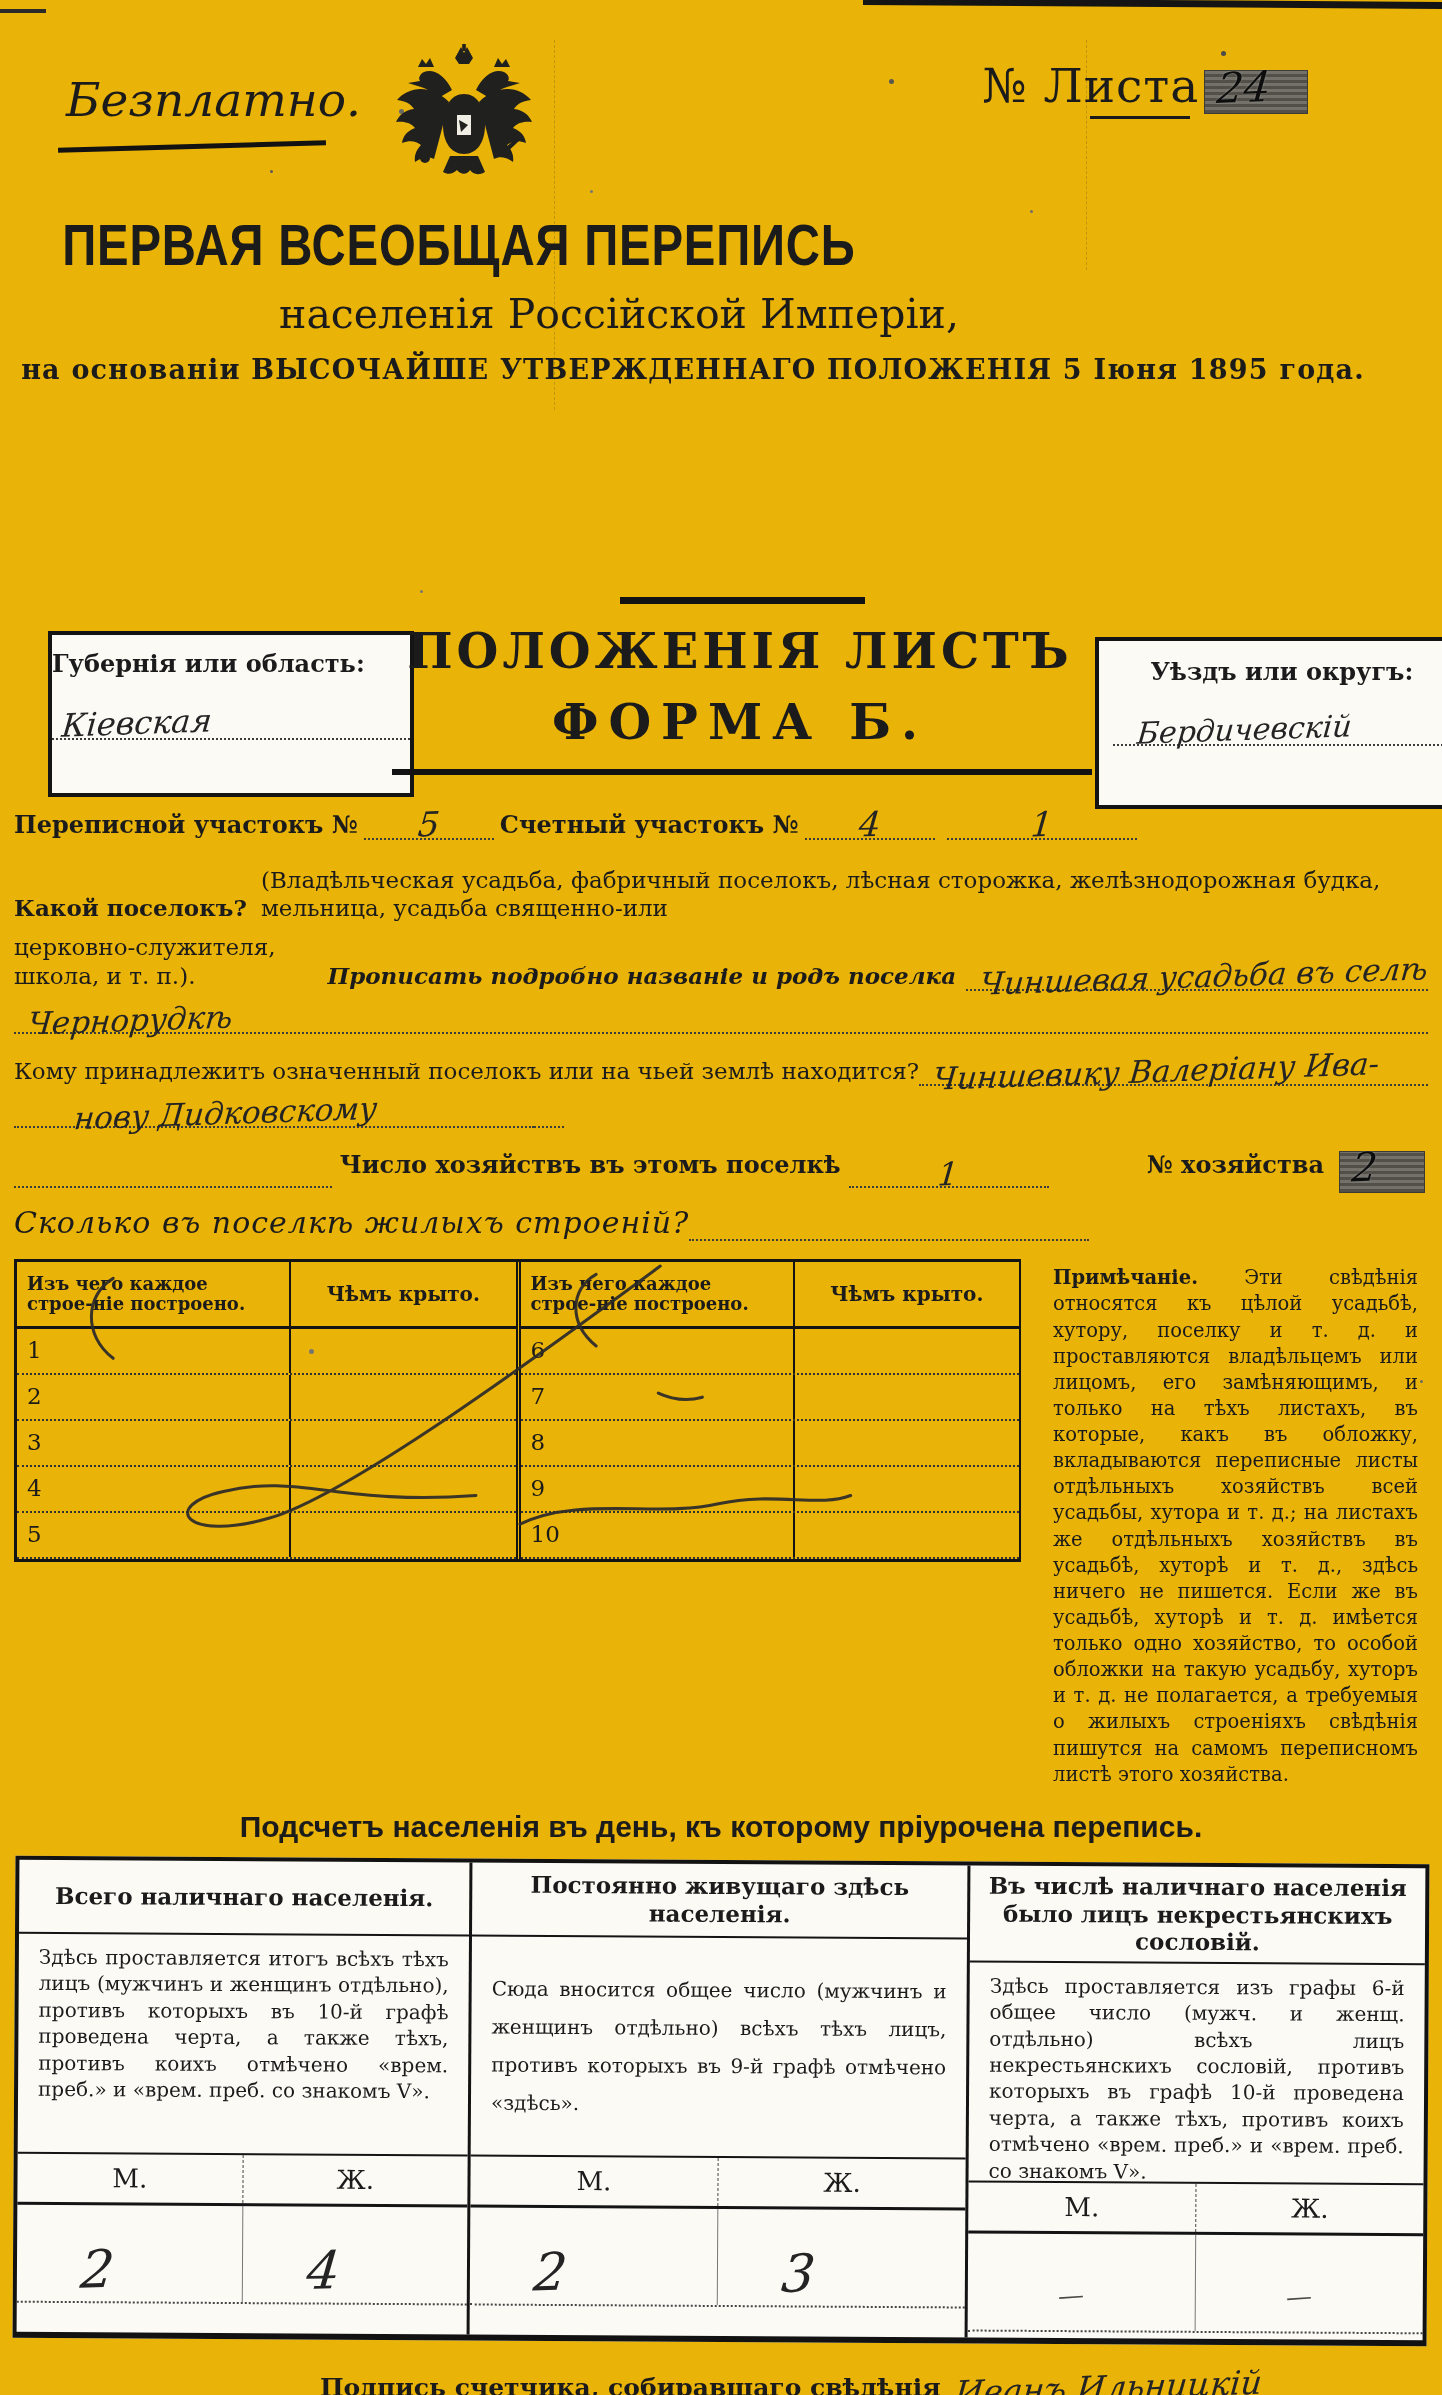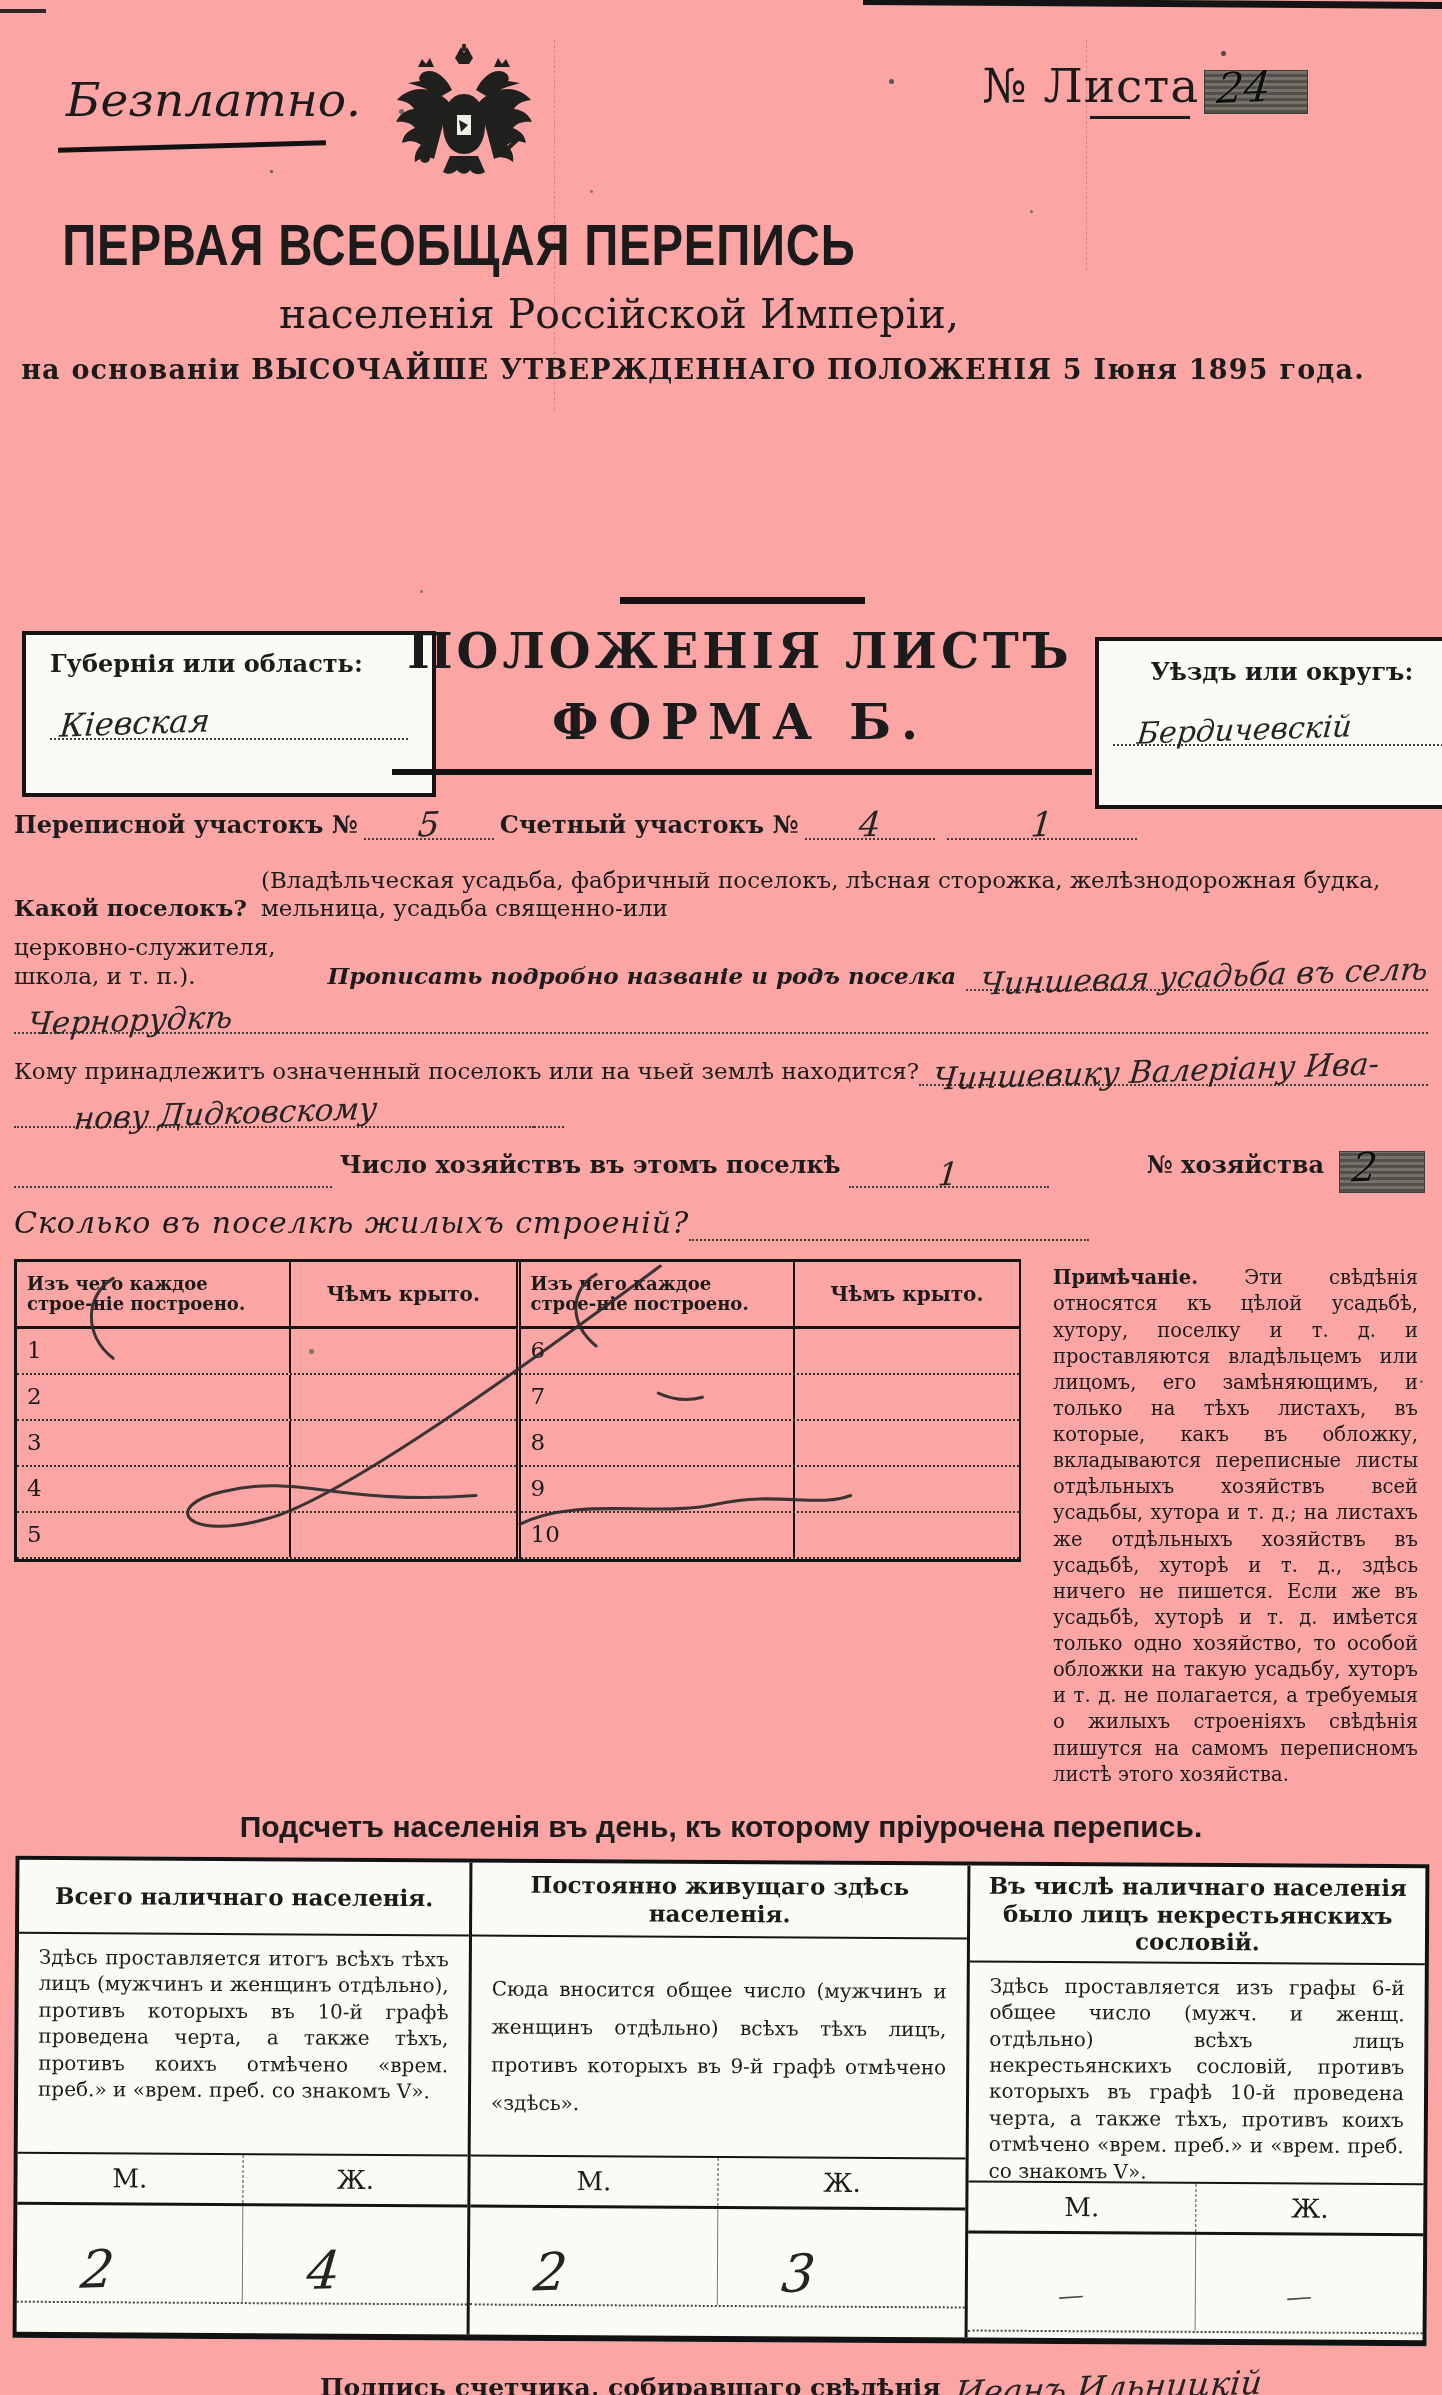--- a/index.html
+++ b/index.html
@@ -1,16 +1,16 @@
 <!DOCTYPE html>
 <html><head>
 <meta charset="utf-8">
 <style>
   html,body{margin:0;padding:0;background:#d8d6d0;}
-  .page{position:relative;width:1442px;height:2395px;margin:0 auto;background:#fca5a5;
+  .page{position:relative;width:1442px;height:2395px;margin:0 auto;background:#eab308;
         font-family:"DejaVu Serif","Liberation Serif",serif;color:#1b1b1b;overflow:hidden;}
   
   .artifact-top-right{position:absolute;top:0;right:-6px;width:585px;height:7px;background:#141414;transform:rotate(.4deg);}
   .artifact-top-left{position:absolute;top:9px;left:0;width:46px;height:4px;background:#2a2a2a;}
   .crease{position:absolute;border-left:1px dashed rgba(40,40,40,.22);}
   .crease.c1{left:554px;top:40px;height:370px;}
   .crease.c2{left:1086px;top:40px;height:230px;}
   .specks{position:absolute;top:170px;left:270px;width:3px;height:3px;border-radius:50%;background:#5a5a56;
     box-shadow:130px -60px 0 1px #6a6a64,320px 20px 0 #777,620px -90px 0 1px #585852,760px 40px 0 #6e6e66,
     952px -118px 0 1px #4c4c48,150px 420px 0 #777770,1105px 470px 0 #6a6a62,40px 1180px 0 1px #76766e,
@@ -35,21 +35,21 @@
   
   .masthead{text-align:center;}
   .m-title{position:relative;left:-262px;margin:0;font-family:"Liberation Sans","DejaVu Sans",sans-serif;
            font-weight:700;font-size:57px;letter-spacing:1px;}
   .m-title span{display:inline-block;transform:scaleX(.83);}
   .m-sub{position:relative;left:-102px;margin:12px 0 0;font-size:41px;}
   .m-basis{position:relative;left:-28px;margin:16px 0 0;font-size:27px;letter-spacing:1.2px;font-weight:600;}
   
   .formhead{position:relative;margin-top:212px;height:180px;}
   .fh-box{position:absolute;border:4px solid #141414;background:#fbfaf5;}
-  .fh-left{left:22px;top:34px;width:358px;height:136px;padding:14px 24px 8px;}
+  .fh-left{left:48px;top:34px;width:358px;height:136px;padding:14px 0 8px;}
   .fh-right{left:1095px;top:40px;width:338px;height:140px;padding:16px 14px 8px;}
   .fh-label{font-size:24px;font-weight:700;}
   .fh-hwline{display:flex;margin-top:26px;}
   .fh-hwline .hw{font-size:32px;margin:0 8px -6px 6px;}
   .fh-center{position:absolute;left:400px;top:0;width:680px;text-align:center;}
   .fh-bar-top{position:absolute;left:620px;top:0;width:245px;height:7px;background:#121212;}
   .fh-title{margin:26px 0 0;font-size:48px;font-weight:700;letter-spacing:4px;}
   .fh-sub{margin:14px 0 0;font-size:49px;font-weight:700;letter-spacing:10px;}
   .fh-bar-bottom{position:absolute;left:392px;top:172px;width:700px;height:6px;background:#121212;}
   

